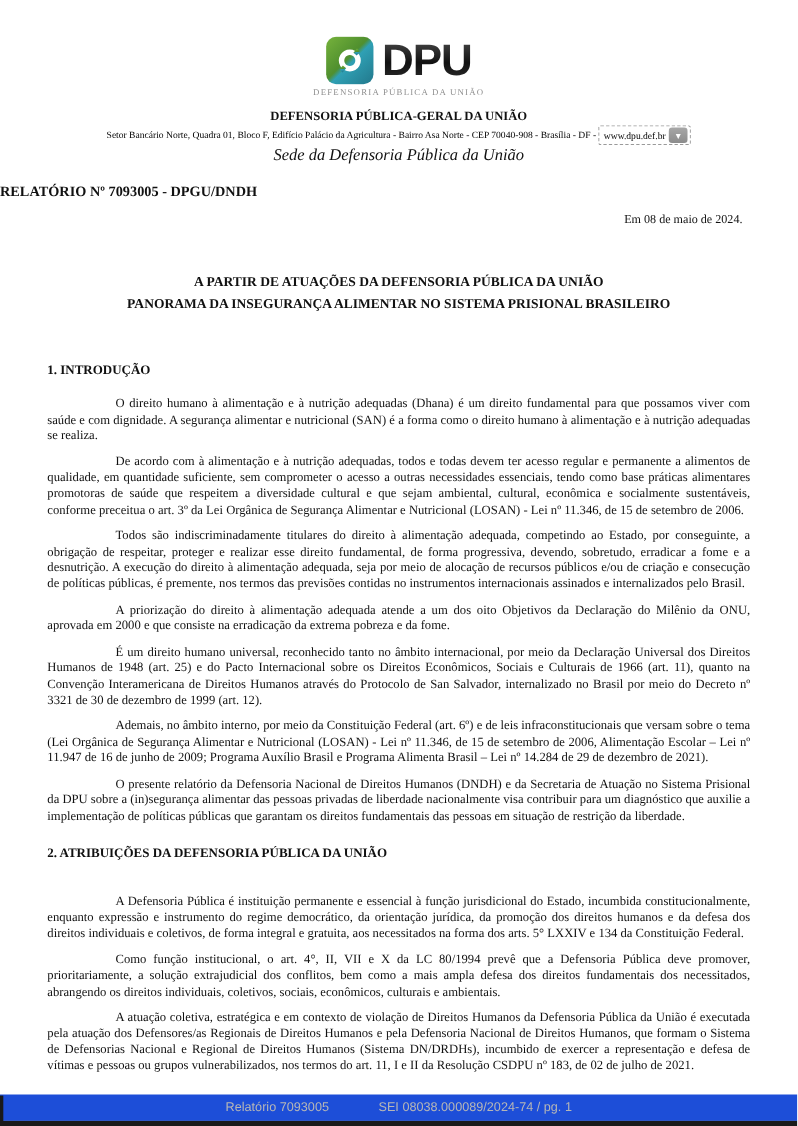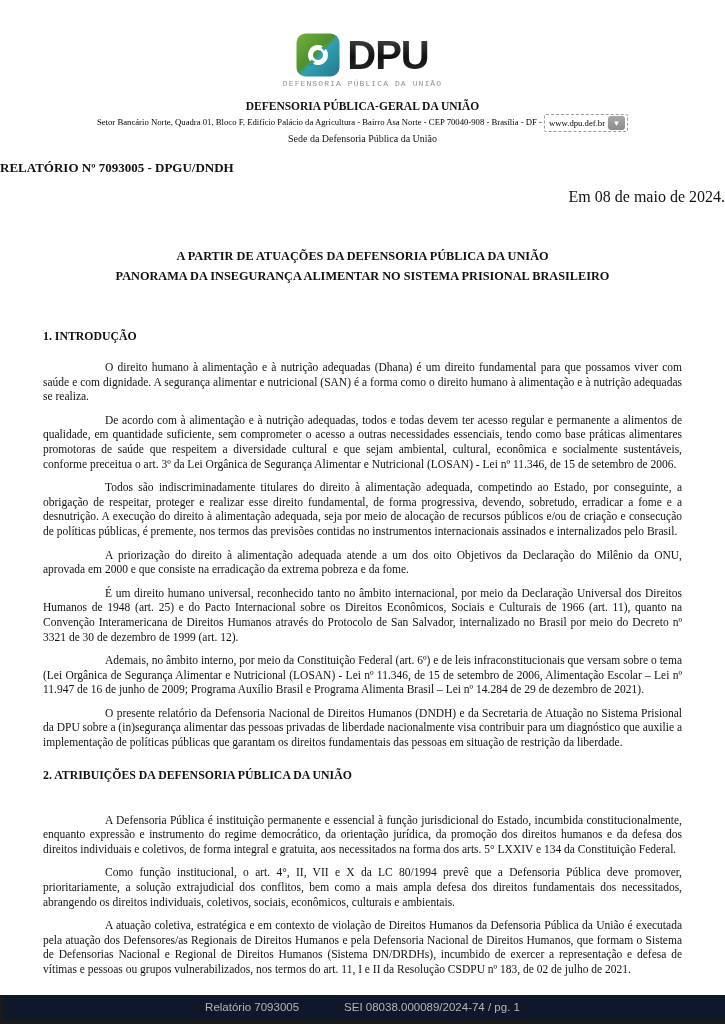--- a/index.html
+++ b/index.html
@@ -24,21 +24,21 @@
     line-height: 40px;
     letter-spacing: -1px;
     color: #262626;
     background: linear-gradient(#4a4a4a, #111 55%, #2d2d2d);
     -webkit-background-clip: text;
     background-clip: text;
     -webkit-text-fill-color: transparent;
   }
   .logo-caption {
     margin-top: 2px;
-    font-family: Liberation Mono, monospace;
+    font-family: Liberation Serif, serif;
     font-size: 8px;
     letter-spacing: 1.1px;
     color: #8f8f8f;
   }
   .org-name {
     margin-top: 12px;
     text-align: center;
     font-weight: bold;
     font-size: 11.5px;
   }
@@ -64,24 +64,24 @@
     border: none;
     border-radius: 3px;
     background: linear-gradient(#a7a7a7, #8c8c8c);
     color: #fff;
     font-size: 9px;
     line-height: 13px;
     padding: 0;
     cursor: pointer;
     display: inline-flex; align-items: center; justify-content: center;
   }
-  .sede-line { margin-top: 1px; text-align: center; font-size: 10px; }
+  .sede-line { margin-top: 1px; text-align: center; font-size: 15px; font-style: italic; }
   
   .report-number { margin-top: 16px; text-align: left; font-weight: bold; font-size: 13px; }
-  .date-line { margin-top: 12px; text-align: right; font-size: 16px; }
+  .date-line { margin-top: 12px; text-align: right; padding-right: 50px; font-size: 11px; }
   
   .doc-title { margin-top: 40px; text-align: center; font-weight: bold; font-size: 12.3px; line-height: 20px; }
   
   .content { padding: 0 43px; }
   .section-heading { font-weight: bold; font-size: 11.8px; margin: 0 0 0 0; }
   .heading-1 { margin-top: 43px; }
   .heading-2 { margin-top: 18px; }
   .sec-gap-1 { height: 16px; }
   .sec-gap-2 { height: 30px; }
   .body-p {
@@ -96,21 +96,21 @@
     position: absolute;
     left: 0; right: 0; bottom: 5px;
     height: 24px;
     display: flex;
     align-items: center;
     justify-content: center;
     gap: 45px;
     font-family: "Liberation Sans", sans-serif;
     font-size: 11.5px;
     color: #b6b6b6;
-    background: #0f172a;
+    background: #1d4ed8;
   }
   .bottom-rule {
     position: absolute;
     left: 0; right: 0; bottom: 0;
     height: 5px;
     background: #1a1a1a;
   }
   .corner-tick {
     position: absolute;
     left: 0; bottom: 0;

